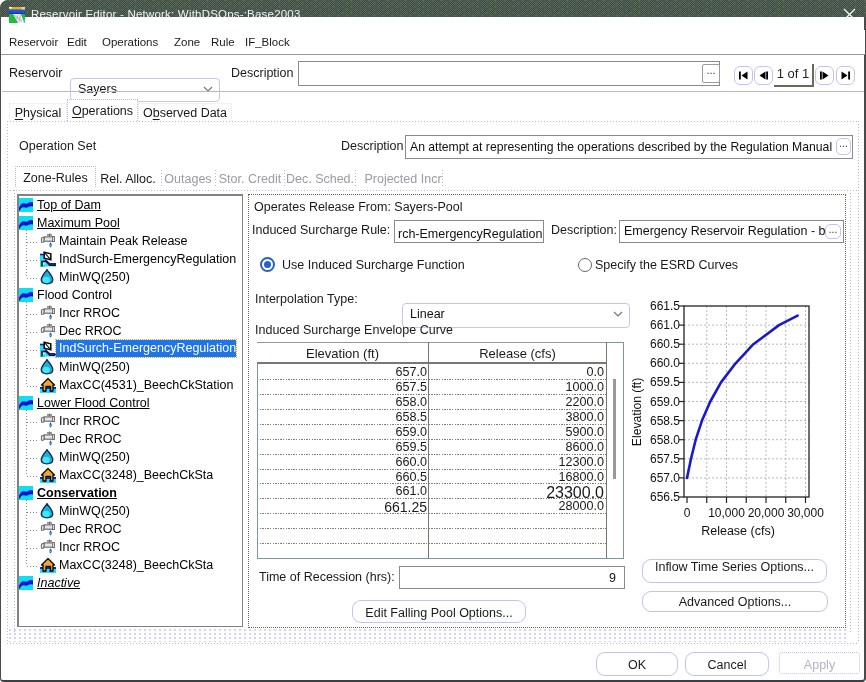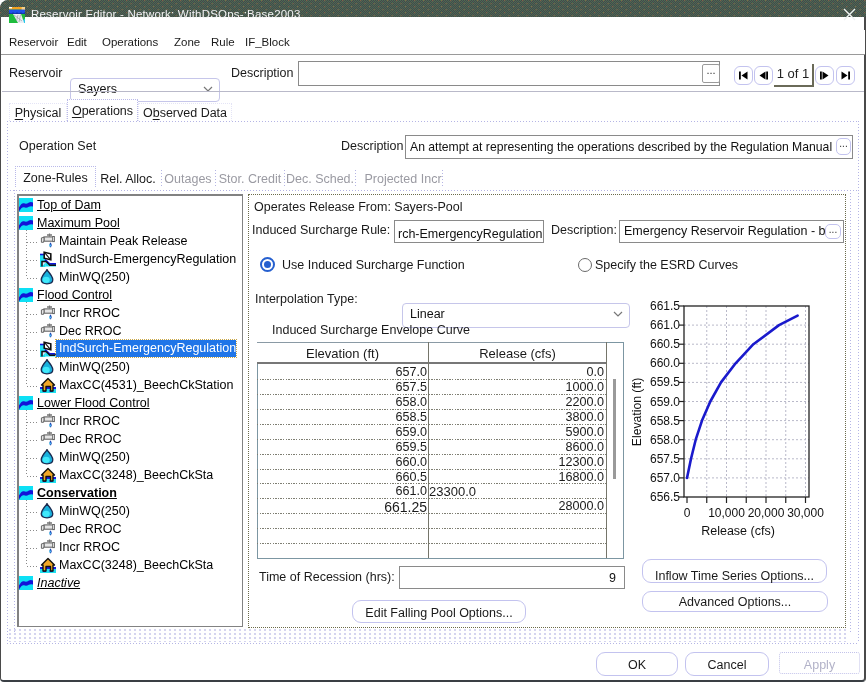--- a/index.html
+++ b/index.html
@@ -201,21 +201,21 @@
         <use href="#i-surch"></use>
       </svg>
 <div class="treerow" style="left:58px;top:252px">IndSurch-EmergencyRegulation</div>
 <svg style="position:absolute;left:39px;top:269px" width="16" height="16" viewBox="0 0 16 16">
         <use href="#i-drop"></use>
       </svg>
 <div class="treerow" style="left:58px;top:270px">MinWQ(250)</div>
 <svg style="position:absolute;left:18px;top:288px" width="14" height="14" viewBox="0 0 14 14">
         <use href="#i-zone"></use>
       </svg>
-<div class="treerow" style="left:36px;top:288px;text-decoration:underline;">Flood Control</div>
+<div class="treerow" style="left:36px;top:288px;">Flood Control</div>
 <svg style="position:absolute;left:39px;top:305px" width="16" height="16" viewBox="0 0 16 16">
         <use href="#i-faucet"></use>
       </svg>
 <div class="treerow" style="left:58px;top:306px">Incr RROC</div>
 <svg style="position:absolute;left:39px;top:323px" width="16" height="16" viewBox="0 0 16 16">
         <use href="#i-faucet"></use>
       </svg>
 <div class="treerow" style="left:58px;top:324px">Dec RROC</div>
 <svg style="position:absolute;left:39px;top:341px" width="16" height="16" viewBox="0 0 16 16">
         <use href="#i-surch"></use>
@@ -288,21 +288,21 @@
   <div class="lbl" style="left:281px;top:258px">Use Induced Surcharge Function</div>
   <div style="position:absolute;left:577px;top:258px;width:14px;height:14px;border:1px solid #6a6a6a;border-radius:50%;box-sizing:border-box;background:#fff"></div>
   <div class="lbl" style="left:594px;top:258px">Specify the ESRD Curves</div>
   <div class="lbl" style="left:254px;top:292px">Interpolation Type:</div>
   <div class="combo" style="left:401px;top:287px;width:228px;height:25px">
     <span class="tx">Linear</span>
     <svg width="10" height="6" viewBox="0 0 10 6">
         <path d="M1 1 L5 5 L9 1" fill="none" stroke="#777" stroke-width="1.2"></path>
       </svg>
   </div>
-  <div class="lbl" style="left:271px;top:323px">Induced Surcharge Envelope Curve</div>
+  <div class="lbl" style="left:254px;top:323px">Induced Surcharge Envelope Curve</div>
 
   <div id="table" style="position:absolute;left:256px;top:342px;width:367px;height:217px;border:1px solid #7c96a2;box-sizing:border-box;background:#fff"></div>
 <div style="position:absolute;left:256px;top:342px;width:349px;height:22px;border-top:1px solid #8a9aa5;border-bottom:2px solid #777;box-sizing:border-box;background:#fff"></div>
 <div class="lbl" style="left:256px;top:346px;width:171px;text-align:center;font-size:13px">Elevation (ft)</div>
 <div class="lbl" style="left:428px;top:346px;width:177px;text-align:center;font-size:13px">Release (cfs)</div>
 <div style="position:absolute;left:427px;top:342px;width:1px;height:216px;background:#75756a"></div>
 <div class="lbl" style="left:256px;top:365.0px;width:170px;text-align:right;font-size:12.6px">657.0</div>
 <div class="lbl" style="left:428px;top:365.0px;width:175px;text-align:right;font-size:12.6px">0.0</div>
 <div style="position:absolute;left:256px;top:378.9px;width:349px;height:1px;background-image:repeating-linear-gradient(90deg,#7e7e72 0 1.4px,rgba(0,0,0,0) 1.4px 2.6px)"></div>
 <div class="lbl" style="left:256px;top:379.9px;width:170px;text-align:right;font-size:12.6px">657.5</div>
@@ -320,39 +320,39 @@
 <div class="lbl" style="left:256px;top:439.6px;width:170px;text-align:right;font-size:12.6px">659.5</div>
 <div class="lbl" style="left:428px;top:439.6px;width:175px;text-align:right;font-size:12.6px">8600.0</div>
 <div style="position:absolute;left:256px;top:453.6px;width:349px;height:1px;background-image:repeating-linear-gradient(90deg,#7e7e72 0 1.4px,rgba(0,0,0,0) 1.4px 2.6px)"></div>
 <div class="lbl" style="left:256px;top:454.6px;width:170px;text-align:right;font-size:12.6px">660.0</div>
 <div class="lbl" style="left:428px;top:454.6px;width:175px;text-align:right;font-size:12.6px">12300.0</div>
 <div style="position:absolute;left:256px;top:468.5px;width:349px;height:1px;background-image:repeating-linear-gradient(90deg,#7e7e72 0 1.4px,rgba(0,0,0,0) 1.4px 2.6px)"></div>
 <div class="lbl" style="left:256px;top:469.5px;width:170px;text-align:right;font-size:12.6px">660.5</div>
 <div class="lbl" style="left:428px;top:469.5px;width:175px;text-align:right;font-size:12.6px">16800.0</div>
 <div style="position:absolute;left:256px;top:483.4px;width:349px;height:1px;background-image:repeating-linear-gradient(90deg,#7e7e72 0 1.4px,rgba(0,0,0,0) 1.4px 2.6px)"></div>
 <div class="lbl" style="left:256px;top:484.4px;width:170px;text-align:right;font-size:12.6px">661.0</div>
-<div class="lbl" style="left:428px;top:484.4px;width:175px;text-align:left;font-size:13px">23300.0</div>
+<div class="lbl" style="left:428px;top:484.4px;width:175px;text-align:right;font-size:16px">23300.0</div>
 <div style="position:absolute;left:256px;top:498.4px;width:349px;height:1px;background-image:repeating-linear-gradient(90deg,#7e7e72 0 1.4px,rgba(0,0,0,0) 1.4px 2.6px)"></div>
 <div class="lbl" style="left:256px;top:499.4px;width:170px;text-align:right;font-size:14px">661.25</div>
 <div class="lbl" style="left:428px;top:499.4px;width:175px;text-align:right;font-size:12.6px">28000.0</div>
 <div style="position:absolute;left:256px;top:513.3px;width:349px;height:1px;background-image:repeating-linear-gradient(90deg,#7e7e72 0 1.4px,rgba(0,0,0,0) 1.4px 2.6px)"></div>
 <div class="lbl" style="left:256px;top:514.3px;width:170px;text-align:right;font-size:12.6px"></div>
 <div class="lbl" style="left:428px;top:514.3px;width:175px;text-align:right;font-size:12.6px"></div>
 <div style="position:absolute;left:256px;top:528.2px;width:349px;height:1px;background-image:repeating-linear-gradient(90deg,#7e7e72 0 1.4px,rgba(0,0,0,0) 1.4px 2.6px)"></div>
 <div class="lbl" style="left:256px;top:529.2px;width:170px;text-align:right;font-size:12.6px"></div>
 <div class="lbl" style="left:428px;top:529.2px;width:175px;text-align:right;font-size:12.6px"></div>
 <div style="position:absolute;left:256px;top:543.2px;width:349px;height:1px;background-image:repeating-linear-gradient(90deg,#7e7e72 0 1.4px,rgba(0,0,0,0) 1.4px 2.6px)"></div>
 <div class="lbl" style="left:256px;top:544.2px;width:170px;text-align:right;font-size:12.6px"></div>
 <div class="lbl" style="left:428px;top:544.2px;width:175px;text-align:right;font-size:12.6px"></div>
 <div style="position:absolute;left:605px;top:342px;width:1px;height:216px;background:#75756a"></div>
 <div style="position:absolute;left:612px;top:379px;width:3px;height:100px;background:#9a9a9a"></div>
   <div class="lbl" style="left:258px;top:570px">Time of Recession (hrs):</div>
   <div class="fld" style="left:398px;top:566px;width:226px;height:23px;font-size:12.5px;color:#111;text-align:right;padding:4px 8px 0 0;box-sizing:border-box">9</div>
   <div class="btn" style="left:351px;top:600px;width:174px;height:23px;padding-top:5px">Edit Falling Pool Options...</div>
-  <div class="btn" style="left:641px;top:559px;width:185px;height:24px;padding-top:9px">Inflow Time Series Options...</div>
+  <div class="btn" style="left:641px;top:559px;width:185px;height:24px;padding-top:0">Inflow Time Series Options...</div>
   <div class="btn" style="left:641px;top:591px;width:186px;height:21px;padding-top:3px">Advanced Options...</div>
 
   <svg id="chart" style="position:absolute;left:626px;top:293px" width="228" height="252" viewBox="0 0 228 252">
 <rect x="57" y="13" width="125" height="191" fill="#fff" stroke="none"></rect>
 <line x1="79.75" y1="13" x2="79.75" y2="204" stroke="#b9b9c9" stroke-width="1" stroke-dasharray="2,2"></line>
 <line x1="99.5" y1="13" x2="99.5" y2="204" stroke="#b9b9c9" stroke-width="1" stroke-dasharray="2,2"></line>
 <line x1="119.25" y1="13" x2="119.25" y2="204" stroke="#b9b9c9" stroke-width="1" stroke-dasharray="2,2"></line>
 <line x1="139" y1="13" x2="139" y2="204" stroke="#b9b9c9" stroke-width="1" stroke-dasharray="2,2"></line>
 <line x1="158.75" y1="13" x2="158.75" y2="204" stroke="#b9b9c9" stroke-width="1" stroke-dasharray="2,2"></line>
 <line x1="178.5" y1="13" x2="178.5" y2="204" stroke="#b9b9c9" stroke-width="1" stroke-dasharray="2,2"></line>

